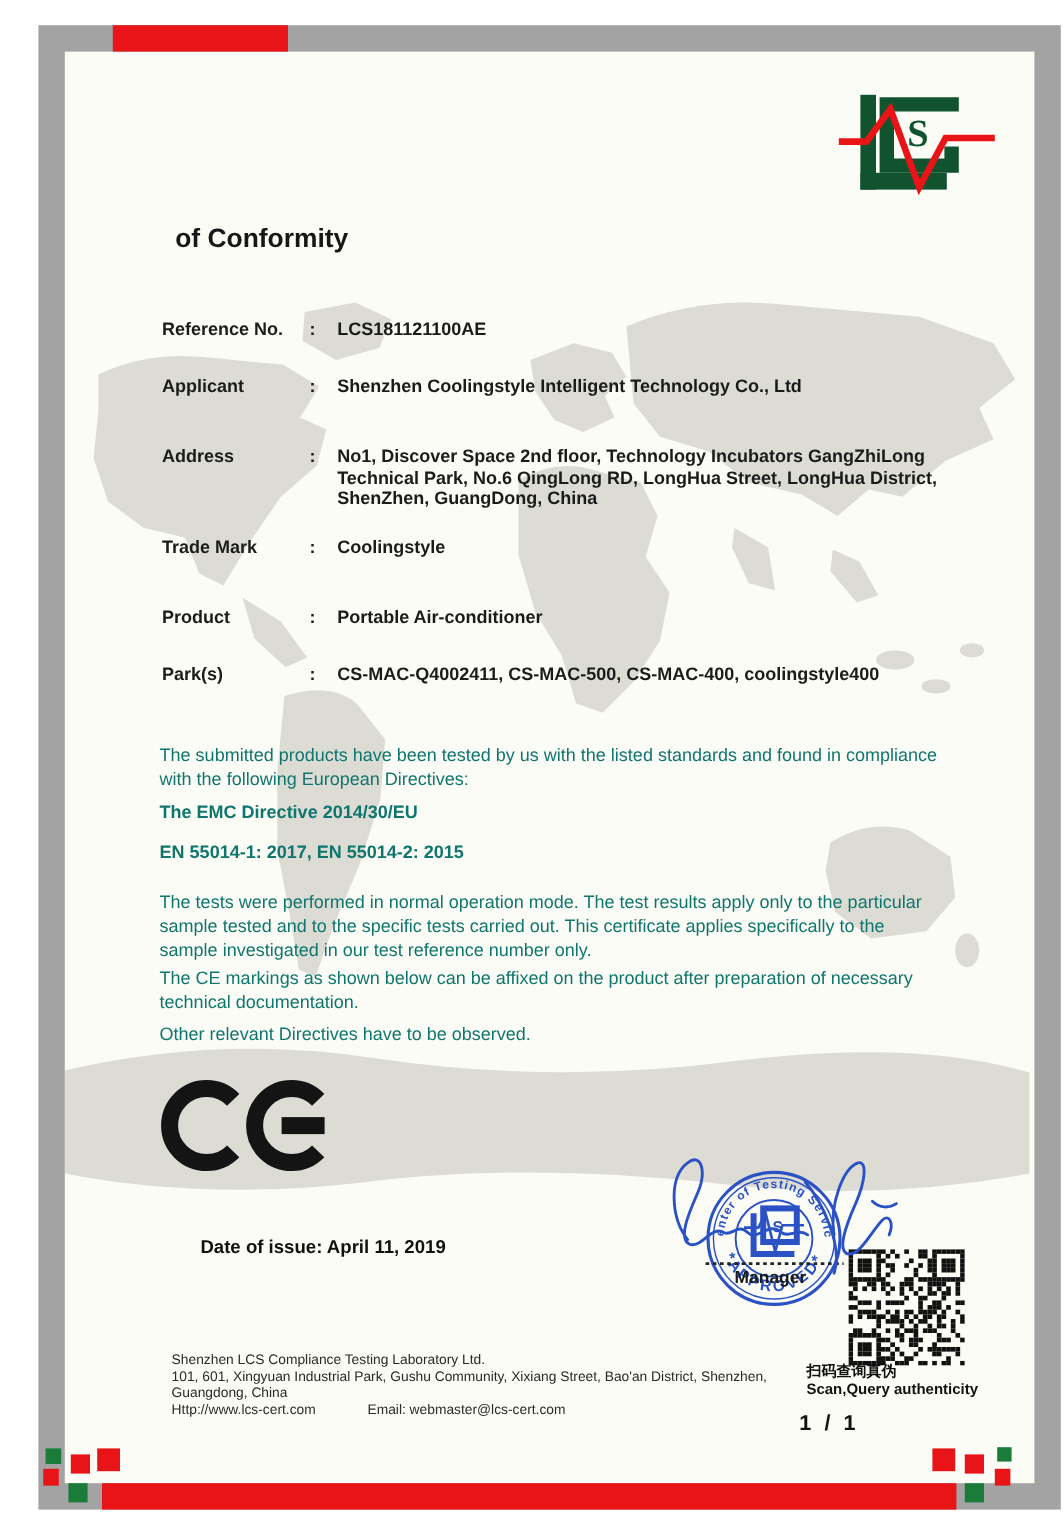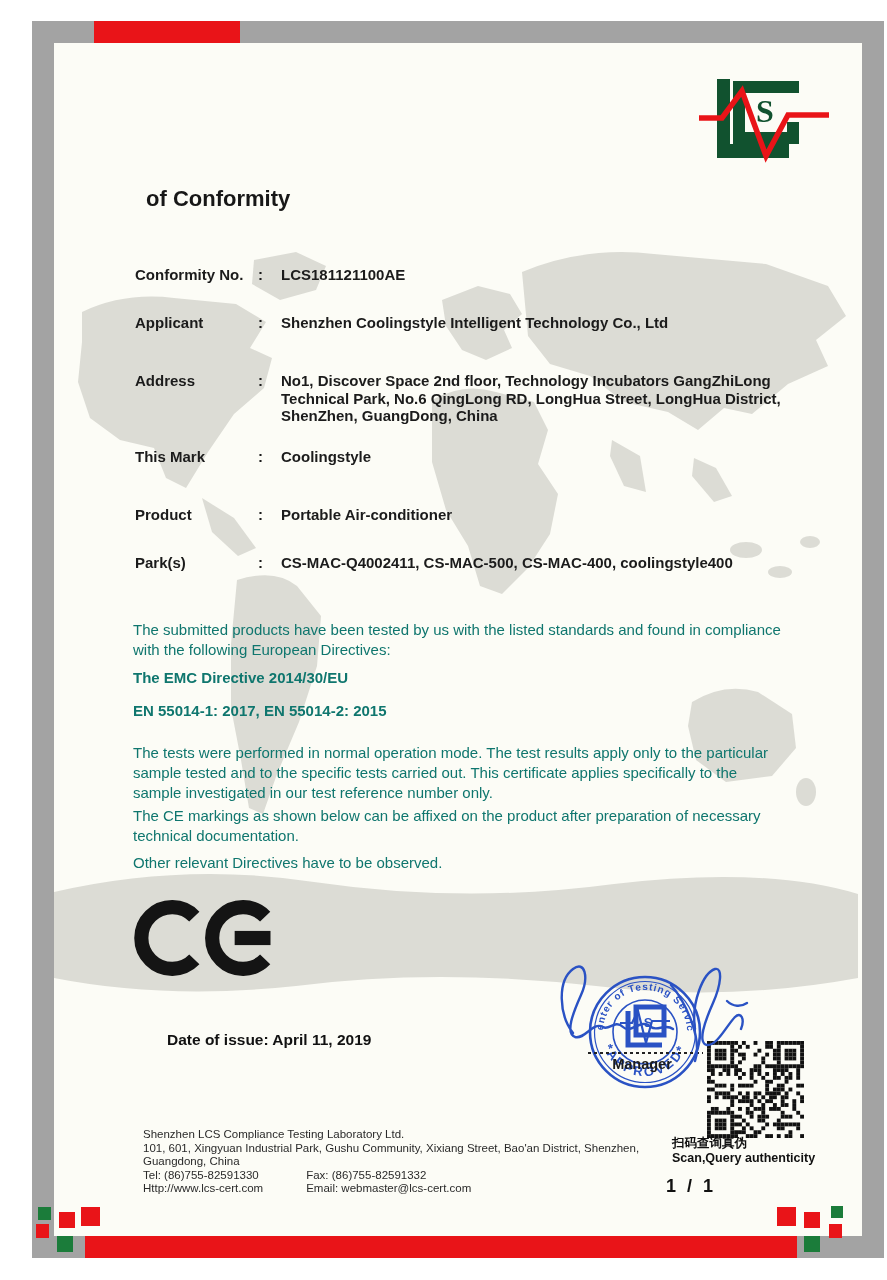--- a/index.html
+++ b/index.html
@@ -61,30 +61,30 @@
       <rect x="20" y="70" width="72" height="14"></rect>
       <path d="M36,7 h66 v63 h-66 z M48,19 v39 h42 v-10 h12 v-29 z" fill-rule="evenodd"></path>
     </g>
     <text x="68" y="48" font-family="Liberation Serif,serif" font-weight="bold" font-size="32" fill="#11522f" text-anchor="middle">S</text>
     <polyline points="2,44 25,44 45,17 69,82 91,41 132,41" fill="none" stroke="#e91418" stroke-width="5.5" stroke-linejoin="miter" stroke-linecap="butt"></polyline>
   </svg>
 
   <div class="abs subtitle" style="left:146px;top:186px;">of Conformity</div>
 
   <div class="fieldrow" style="top:266px;">
-    <span class="lbl">Conformity No.</span><span class="sep">:</span><span class="val">LCS181121100AE</span>
+    <span class="lbl">Reference No.</span><span class="sep">:</span><span class="val">LCS181121100AE</span>
   </div>
   <div class="fieldrow" style="top:314px;">
     <span class="lbl">Applicant</span><span class="sep">:</span><span class="val">Shenzhen Coolingstyle Intelligent Technology Co., Ltd</span>
   </div>
   <div class="fieldrow" style="top:372px;">
     <span class="lbl">Address</span><span class="sep">:</span><span class="val">No1, Discover Space 2nd floor, Technology Incubators GangZhiLong Technical Park, No.6 QingLong RD, LongHua Street, LongHua District, ShenZhen, GuangDong, China</span>
   </div>
   <div class="fieldrow" style="top:448px;">
-    <span class="lbl">This Mark</span><span class="sep">:</span><span class="val">Coolingstyle</span>
+    <span class="lbl">Trade Mark</span><span class="sep">:</span><span class="val">Coolingstyle</span>
   </div>
   <div class="fieldrow" style="top:506px;">
     <span class="lbl">Product</span><span class="sep">:</span><span class="val">Portable Air-conditioner</span>
   </div>
   <div class="fieldrow" style="top:554px;">
     <span class="lbl">Park(s)</span><span class="sep">:</span><span class="val">CS-MAC-Q4002411, CS-MAC-500, CS-MAC-400, coolingstyle400</span>
   </div>
 
   <div class="para" style="top:620px;">The submitted products have been tested by us with the listed standards and found in compliance with the following European Directives:</div>
   <div class="para bold" style="top:668px;">The EMC Directive 2014/30/EU</div>
@@ -444,24 +444,20 @@
       <path d="M126,30 C140,46 158,84 150,106"></path>
       <path d="M182,46 C188,52 196,52 202,48"></path>
     </g>
   </svg>
 
   <div class="footer">
     <div>Shenzhen LCS Compliance Testing Laboratory Ltd.</div>
     <div>101, 601, Xingyuan Industrial Park, Gushu Community, Xixiang Street, Bao'an District, Shenzhen,</div>
     <div>Guangdong, China</div>
     <div>
-      <span class="c1">Tel: (86)755-82591330</span>
-      <span>Fax: (86)755-82591332</span>
-    </div>
-    <div>
       <span class="c1">Http://www.lcs-cert.com</span>
       <span>Email: webmaster@lcs-cert.com</span>
     </div>
   </div>
 
   <div class="pagenum">1 / 1</div>
 
   <div class="sq red" style="left:85px;top:1236px;width:712px;height:22px;"></div>
   <div class="sq green" style="left:38px;top:1207px;width:13px;height:13px;"></div>
   <div class="sq red" style="left:36px;top:1224px;width:13px;height:14px;"></div>

